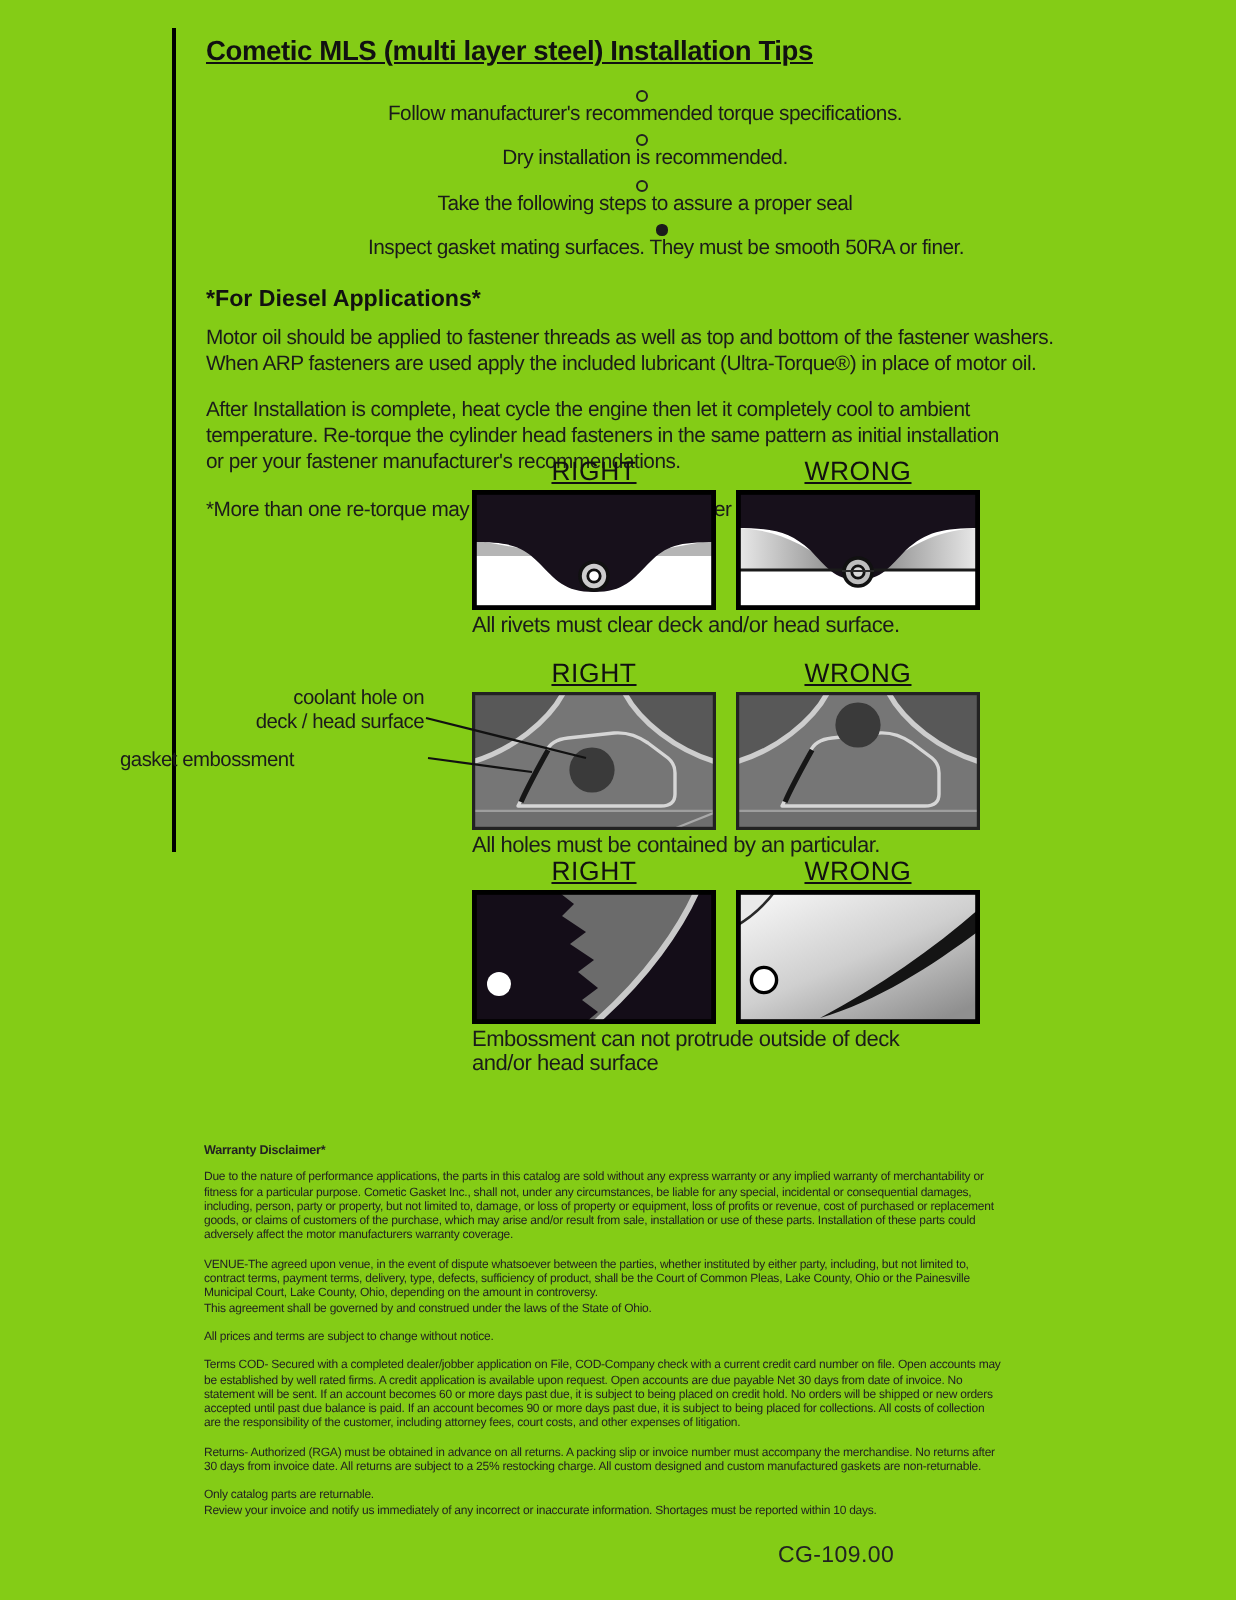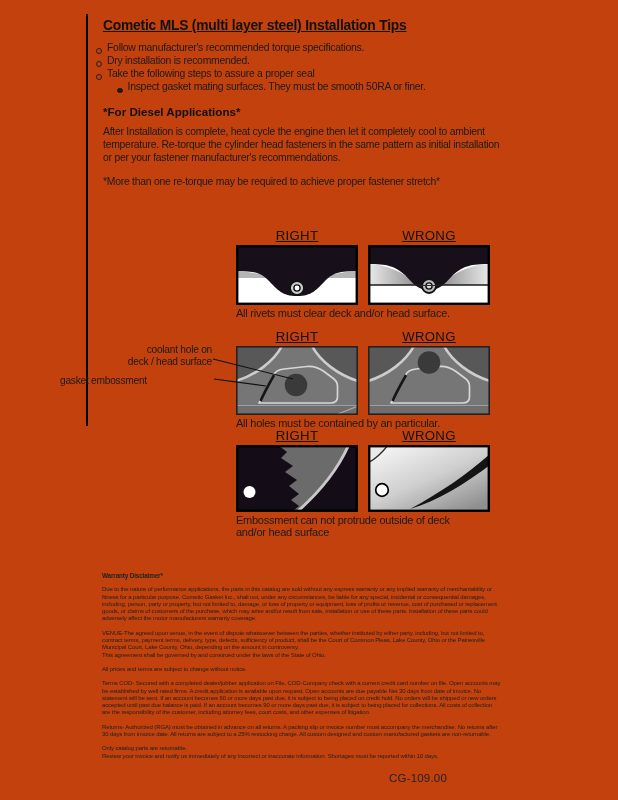--- a/index.html
+++ b/index.html
@@ -1,25 +1,25 @@
 <!DOCTYPE html>
 <html><head>
 <meta charset="utf-8">
 <style>
   html,body{margin:0;padding:0;background:#ffffff;}
-  .page{position:relative;width:618px;height:800px;background:#c2410c;overflow:hidden;
+  .page{position:relative;width:618px;height:800px;background:#84cc16;overflow:hidden;
         font-family:"Liberation Sans",sans-serif;color:#1b1b1b;}
   .vrule{position:absolute;left:86px;top:14px;width:2px;height:412px;background:#000;}
 
   .content{position:absolute;left:95px;top:18px;width:455px;}
   .title{margin:0 0 0 8px;font-size:13.8px;font-weight:bold;text-decoration:underline;
          letter-spacing:-0.2px;color:#111;}
   .bullets{margin-top:8px;}
-  .b-row{display:flex;align-items:flex-end;font-size:10.4px;letter-spacing:-0.25px;
-         line-height:13px;white-space:nowrap;}
+  .b-row{display:flex;align-items:center;font-size:10.4px;letter-spacing:-0.25px;
+         line-height:13px;white-space:nowrap;flex-direction:column;}
   .b-ic{flex:0 0 auto;width:4px;height:4px;border:1px solid #222;border-radius:50%;
         margin:3.5px 5px 0 1px;}
   .b-row.sub{padding-left:21px;}
   .b-row.sub .b-ic{background:#1b1b1b;border-color:#1b1b1b;width:3.5px;height:3.5px;}
 
   .diesel{margin:12px 0 12px 8px;}
   .diesel h2{font-size:11.6px;font-weight:bold;margin:0 0 7px 0;color:#111;}
   .diesel p{font-size:10.4px;letter-spacing:-0.25px;line-height:13.2px;margin:0 0 10px 0;
             white-space:pre-line;}
 
@@ -67,20 +67,22 @@
         <span>Take the following steps to assure a proper seal</span>
       </div>
       <div class="b-row sub">
         <span class="b-ic"></span>
         <span>Inspect gasket mating surfaces.  They must be smooth 50RA or finer.</span>
       </div>
     </div>
 
     <div class="diesel">
       <h2>*For Diesel Applications*</h2>
+      <p>Motor oil should be applied to fastener threads as well as top and bottom of the fastener washers.
+When ARP fasteners are used apply the included lubricant (Ultra-Torque®) in place of motor oil.</p>
       <p>After Installation is complete, heat cycle the engine then let it completely cool to ambient
 temperature. Re-torque the cylinder head fasteners in the same pattern as initial installation
 or per your fastener manufacturer's recommendations.</p>
       <p>*More than one re-torque may be required to achieve proper fastener stretch*</p>
     </div>
   </div>
 
   <div class="dg-row r1">
     <div class="dg-heads">
       <div class="dg-head">RIGHT</div>

